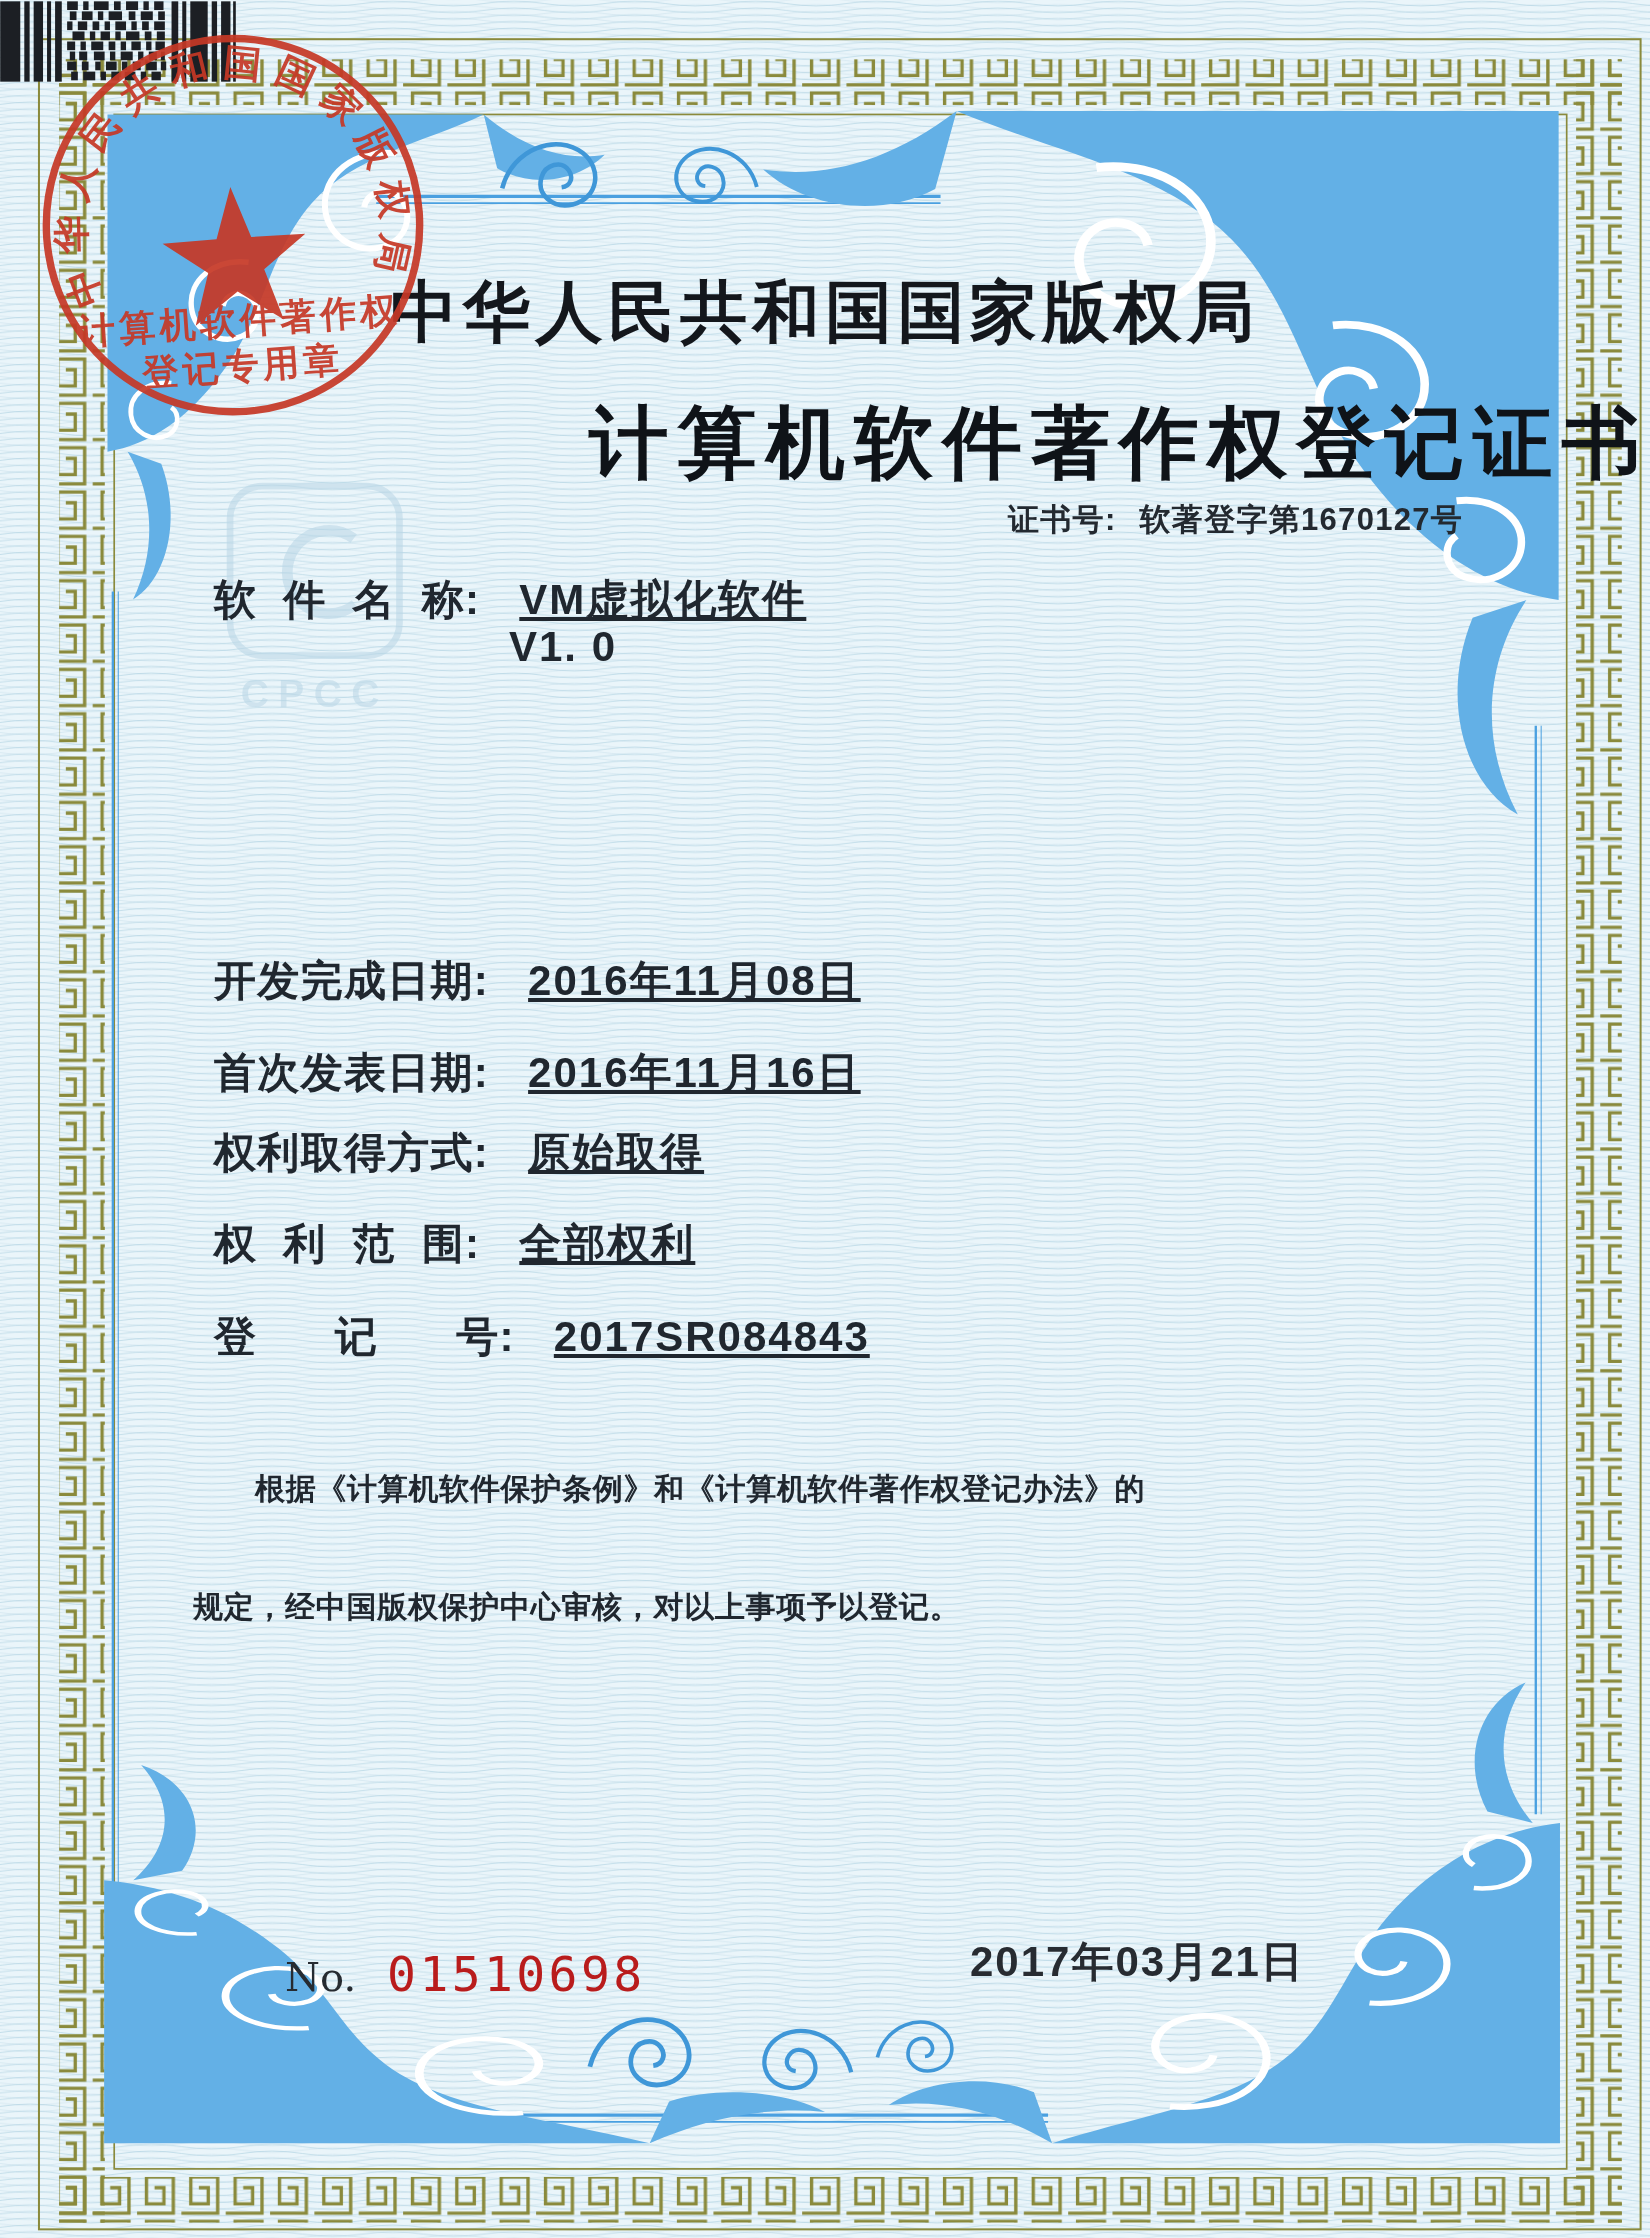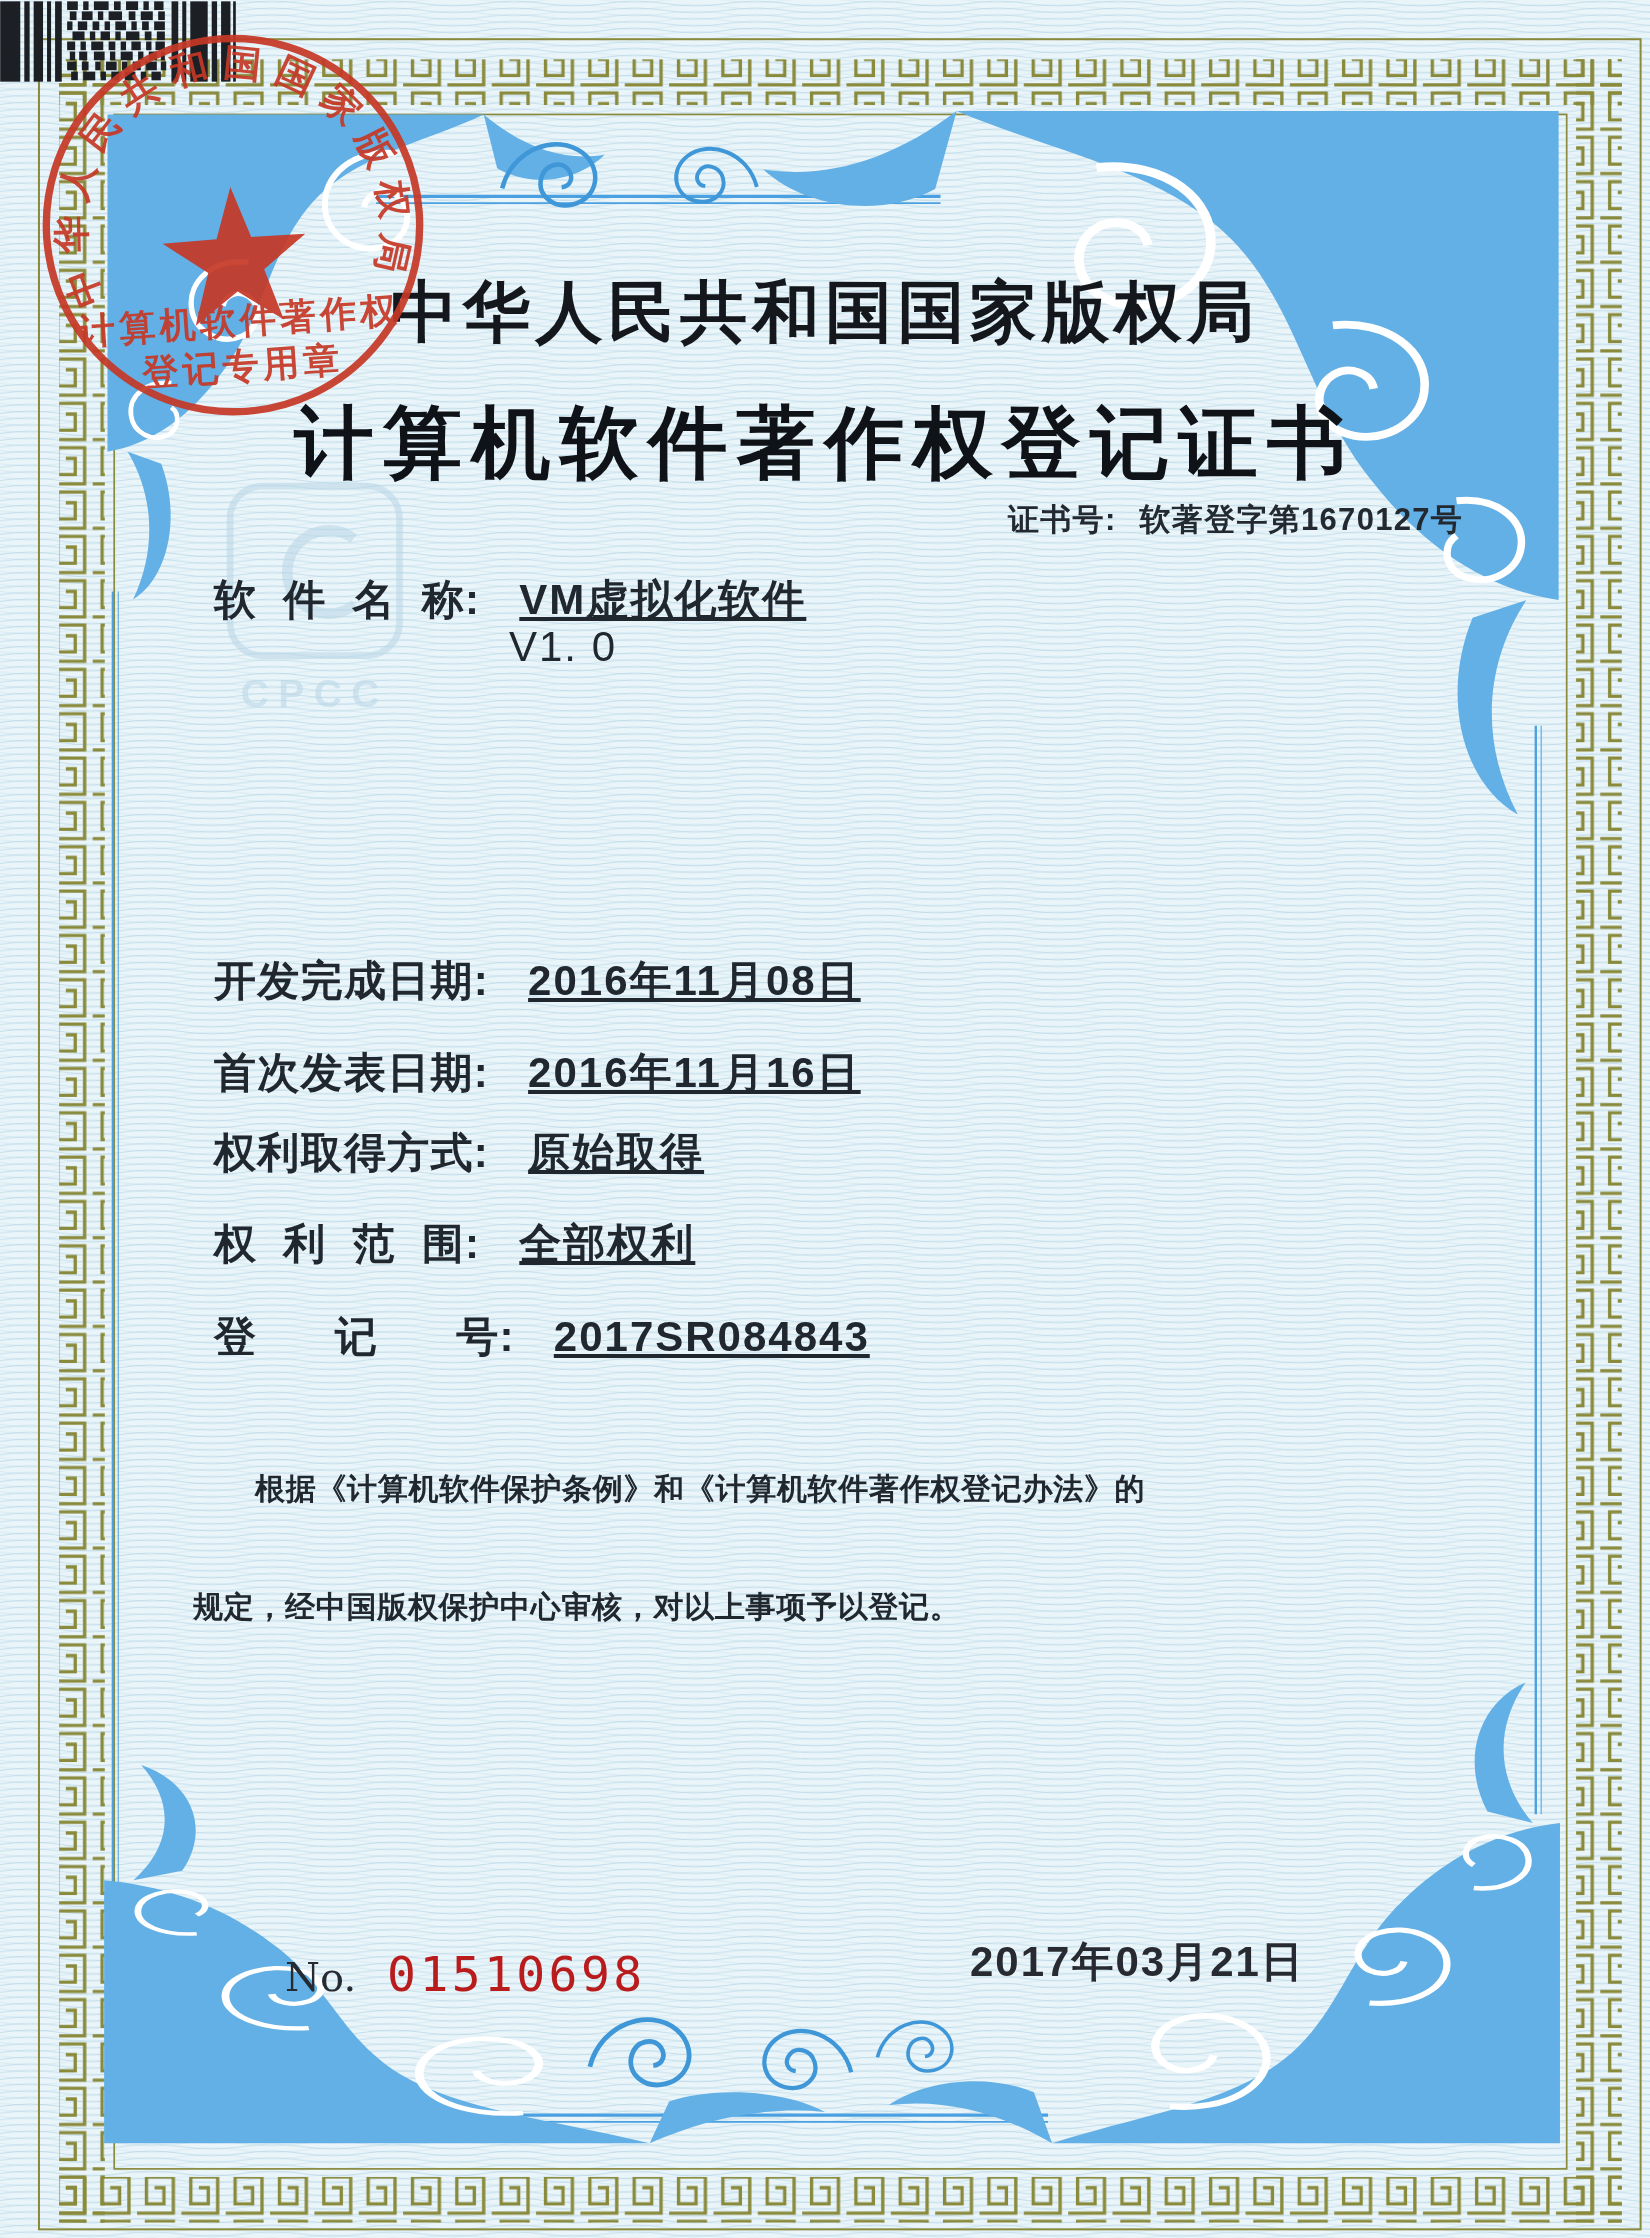--- a/index.html
+++ b/index.html
@@ -12,32 +12,32 @@
     color:#1f262e;
   }
   .page svg{position:absolute;left:0;top:0;}
   .abs{position:absolute;}
   .title1{
     left:0;right:0;top:267px;text-align:center;
     font-size:67px;font-weight:900;letter-spacing:5.4px;color:#14171c;
     font-family:"Liberation Serif","DejaVu Serif",serif;
   }
   .title2{
-    left:0;right:0;top:391px;text-align:center;
+    left:0;right:0;top:391px;text-align:right;
     font-size:79px;font-weight:900;letter-spacing:9.4px;color:#0f1318;
     font-family:"Liberation Serif","DejaVu Serif",serif;
   }
   .certno{
     left:1008px;top:499px;font-size:31px;font-weight:700;letter-spacing:1.3px;color:#232930;
   }
   .certno .cv{margin-left:23px;}
   .row{left:214px;font-size:42px;font-weight:700;letter-spacing:1.3px;color:#20272f;white-space:nowrap;}
   .row .lbl{white-space:pre;}
   .row .val{margin-left:39px;letter-spacing:2px;text-decoration:underline;}
-  .r1{top:572px;} .r1b{left:509px;top:623px;font-size:42px;font-weight:400;letter-spacing:2px;color:#20272f;}
+  .r1{top:572px;} .r1b{left:509px;top:623px;font-size:42px;font-weight:700;letter-spacing:2px;color:#20272f;}
   .r2{top:736px;}
   .r3{top:953px;}
   .r4{top:1045px;}
   .r5{top:1125px;}
   .r6{top:1216px;}
   .r7{top:1309px;}
   .statement{
     left:193px;top:1430px;width:1277px;
     font-size:30px;font-weight:700;letter-spacing:0.7px;line-height:118px;
     text-indent:62px;color:#20272f;

